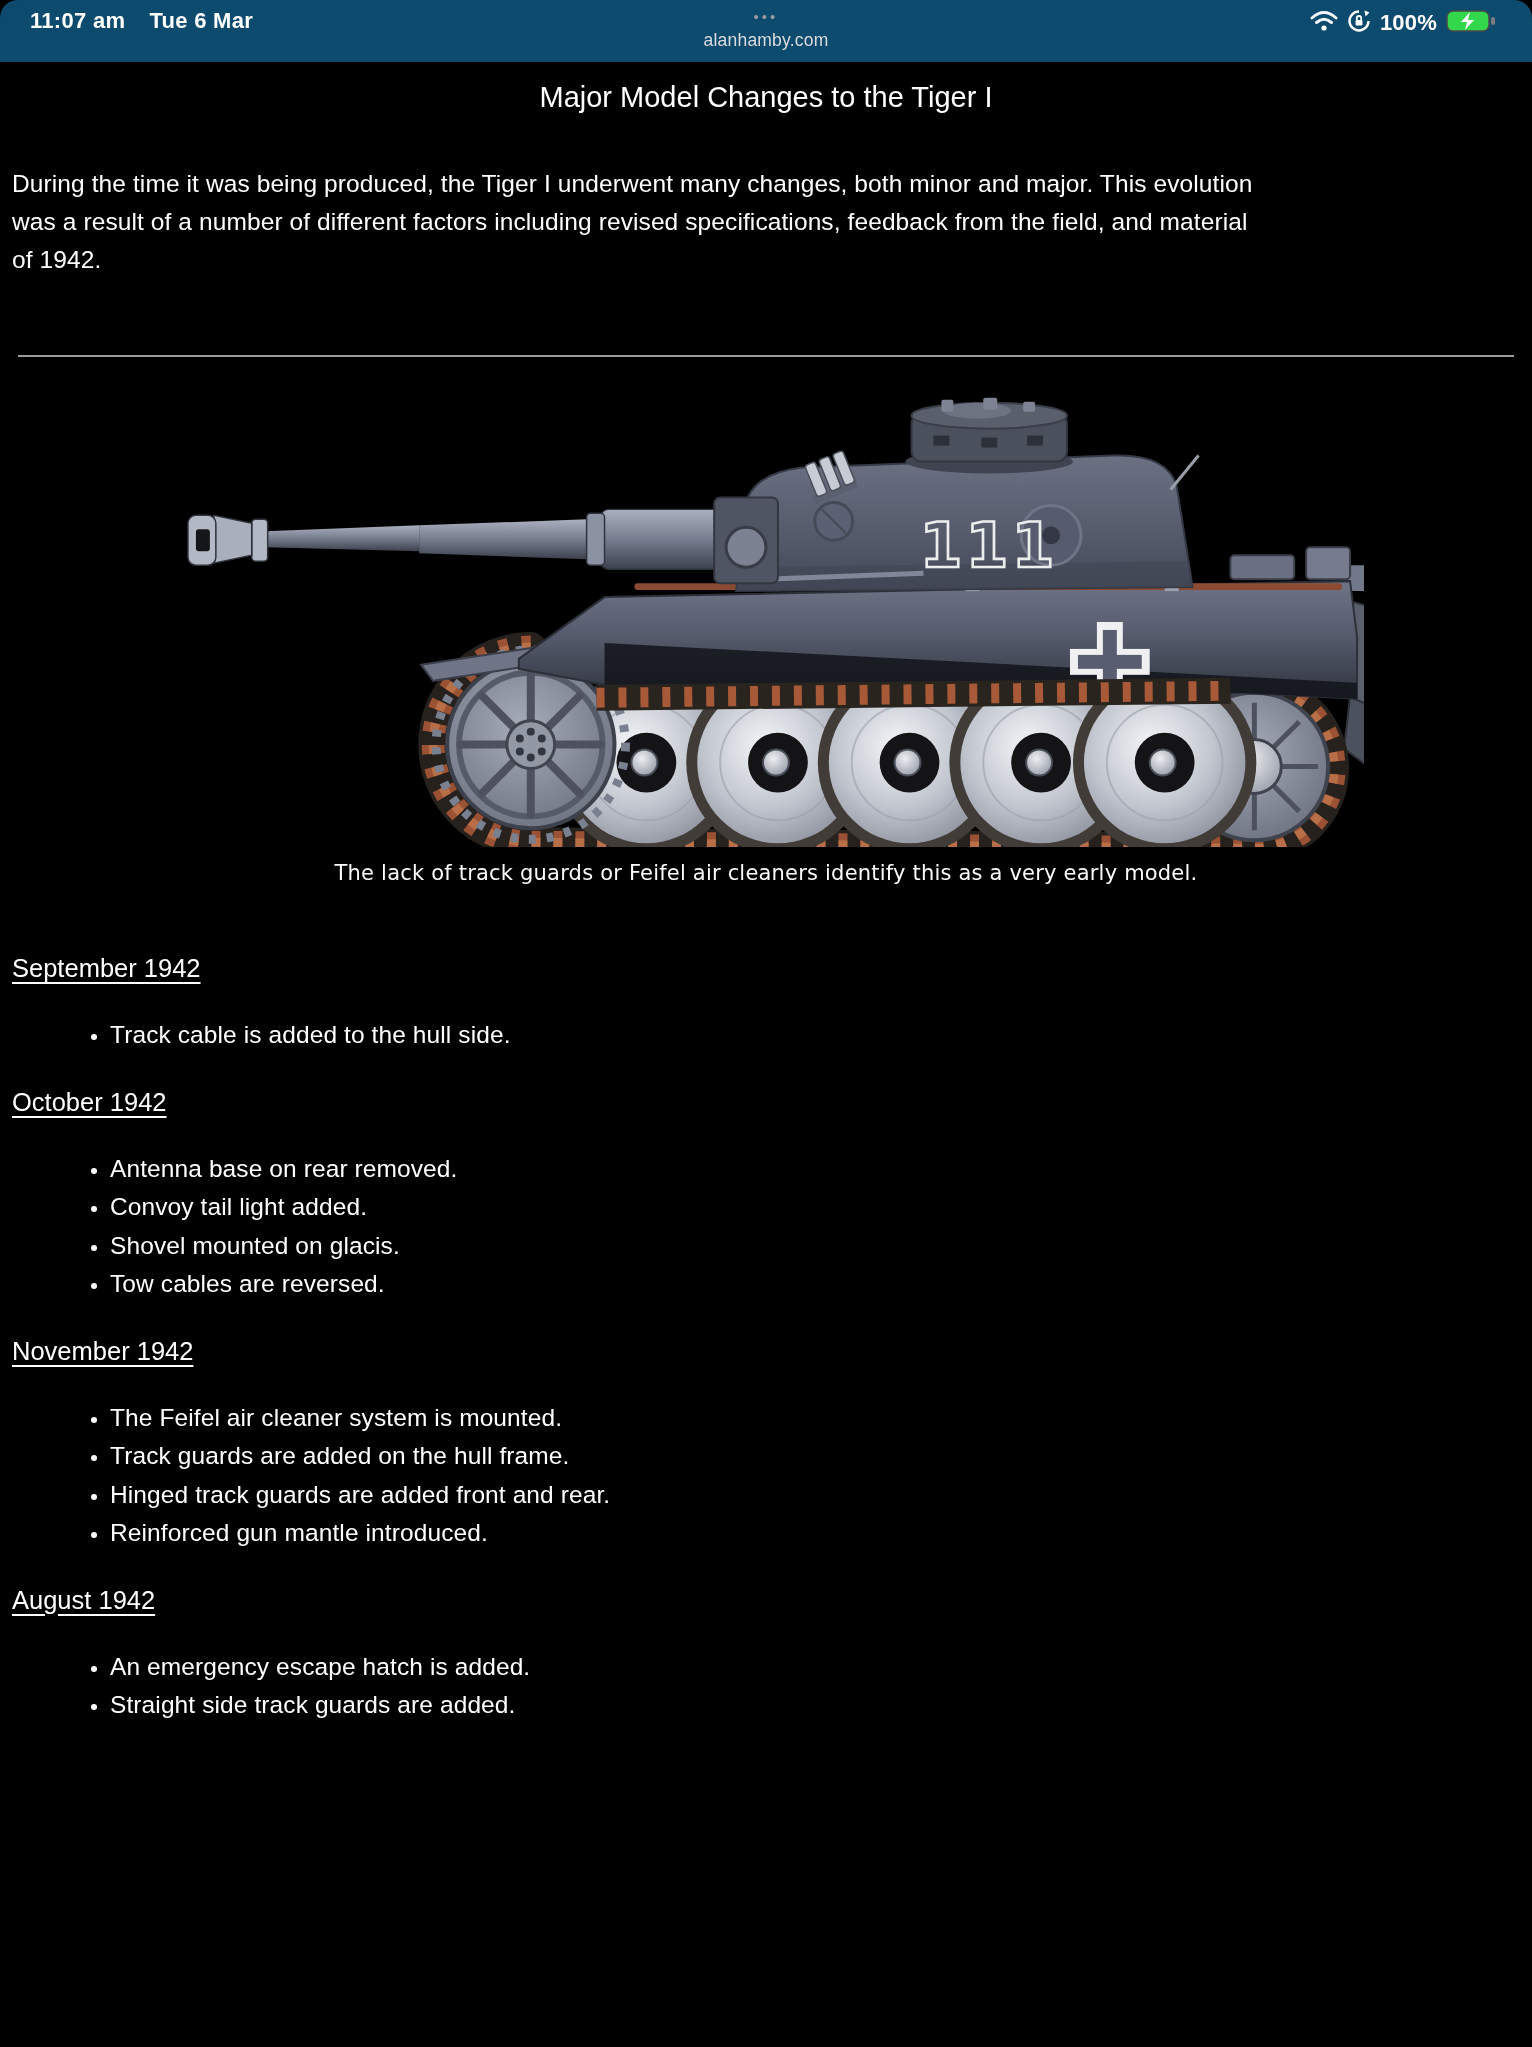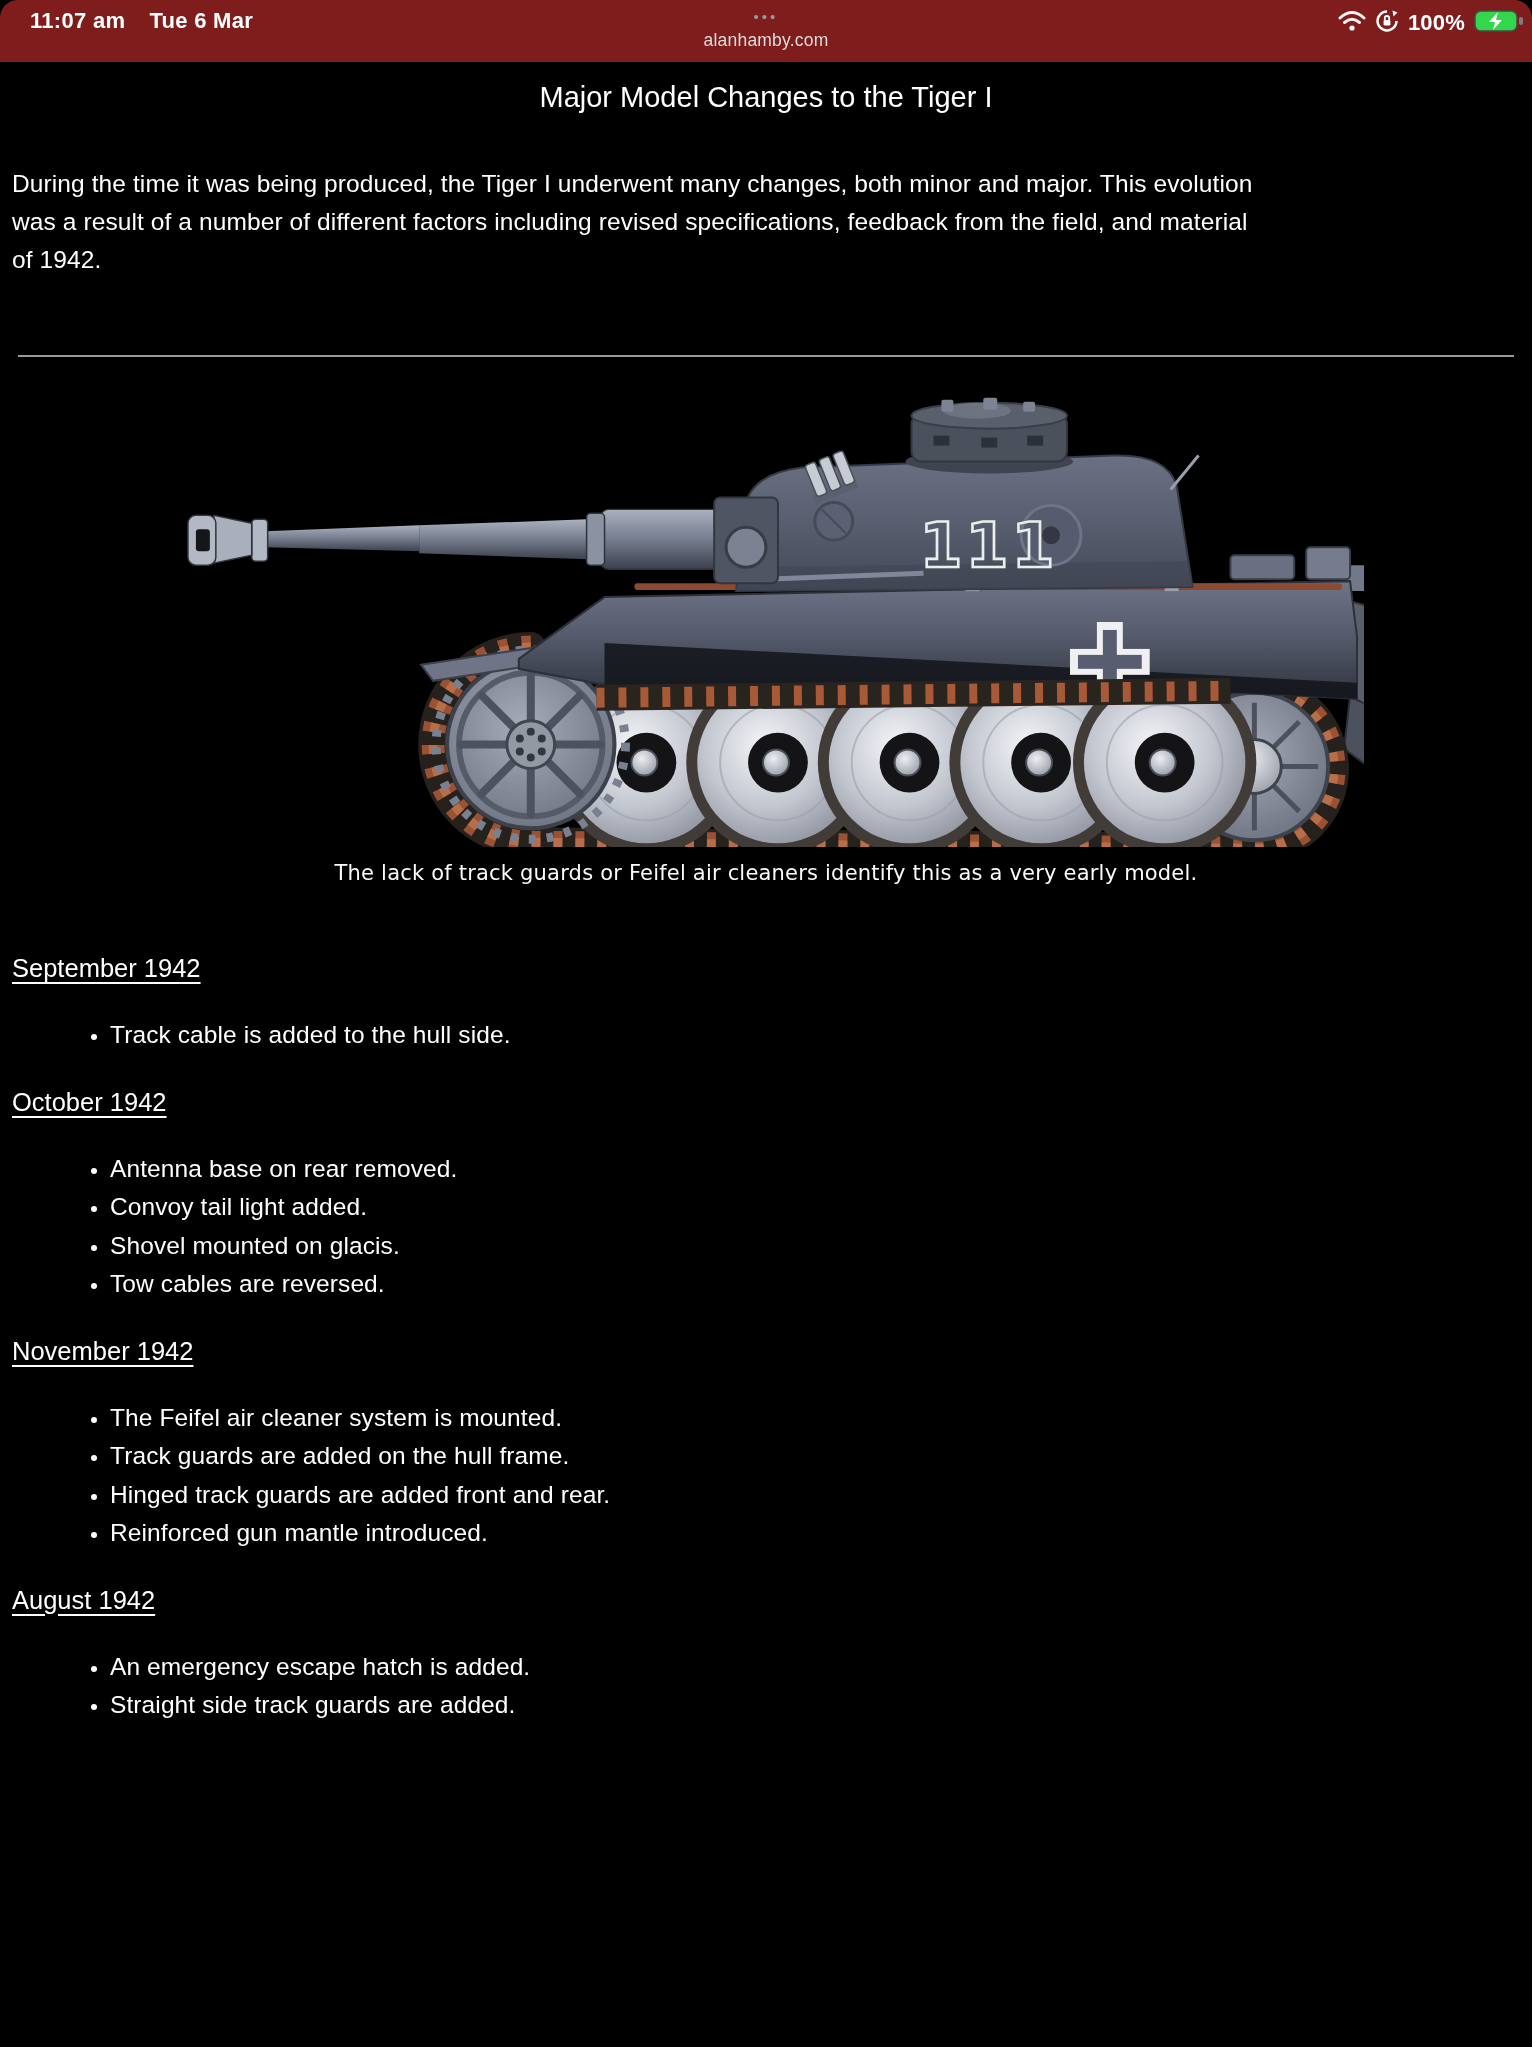--- a/index.html
+++ b/index.html
@@ -4,30 +4,30 @@
 <style>
   html,body{margin:0;padding:0;}
   body{
     width:1532px;height:2047px;
     background:#000;color:#fff;
     font-family:"Liberation Sans",sans-serif;
     overflow:hidden;position:relative;
   }
   
   .statusbar{
-    position:relative;height:62px;background:#7f1d1d;
+    position:relative;height:62px;background:#0c4a6e;
     border-radius:18px 18px 0 0;
   }
   .sb-left{position:absolute;left:30px;top:8px;display:flex;gap:24px;align-items:baseline;}
   .sb-time{font-size:22px;font-weight:700;letter-spacing:.3px;}
   .sb-date{font-size:22px;font-weight:600;letter-spacing:.3px;}
   .sb-center{position:absolute;left:0;right:0;top:0;text-align:center;}
   .sb-dots{display:block;margin-top:10px;color:#98989d;font-size:15px;letter-spacing:3px;line-height:14px;cursor:default;}
   .sb-url{display:inline-block;margin-top:6px;color:#dcdcde;font-size:17.5px;letter-spacing:.2px;}
-  .sb-right{position:absolute;right:8px;top:9px;display:flex;align-items:center;gap:9px;}
+  .sb-right{position:absolute;right:36px;top:9px;display:flex;align-items:center;gap:9px;}
   .sb-batt-label{font-size:22px;font-weight:600;letter-spacing:.2px;}
   
   .content{padding:0 12px;}
   .page-title{
     margin:16px 0 0;text-align:center;font-weight:400;
     font-size:29px;line-height:38px;color:#fff;
   }
   .intro{margin-top:49px;}
   .intro-line{font-size:24.5px;line-height:38px;white-space:nowrap;letter-spacing:.1px;}
   .divider{border:none;border-top:2px solid #999a9e;margin:76px 6px 0;}

